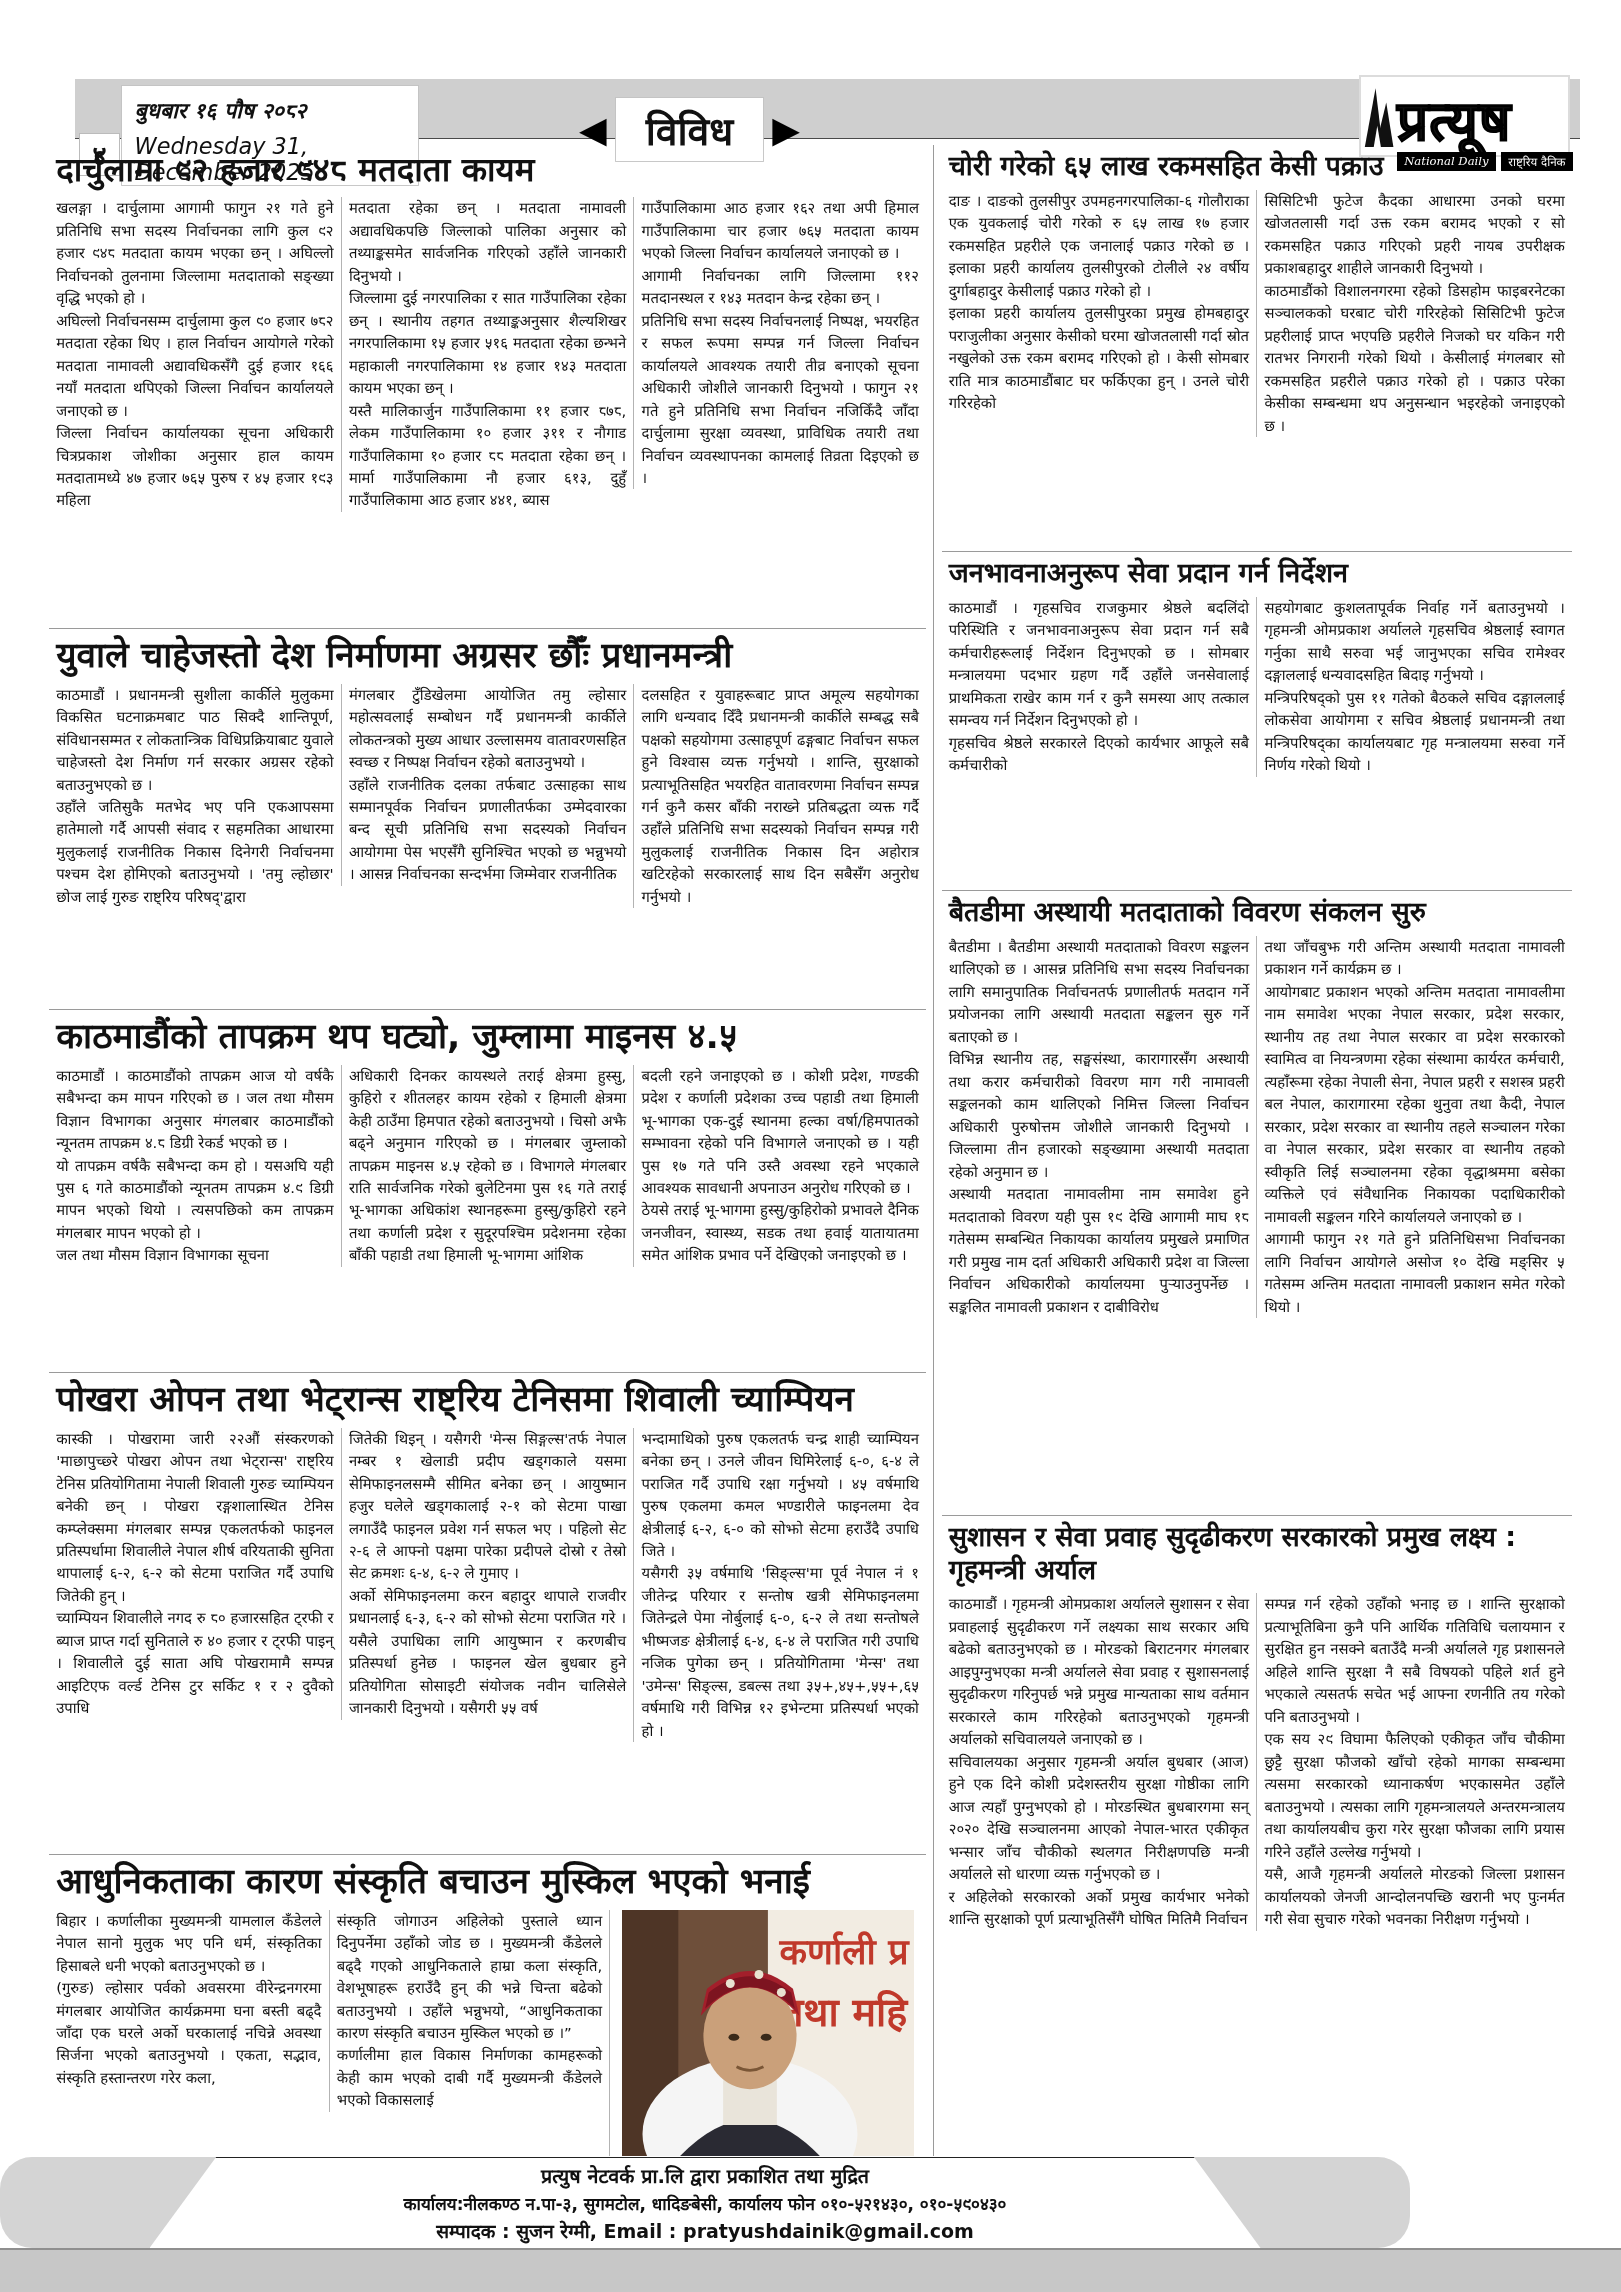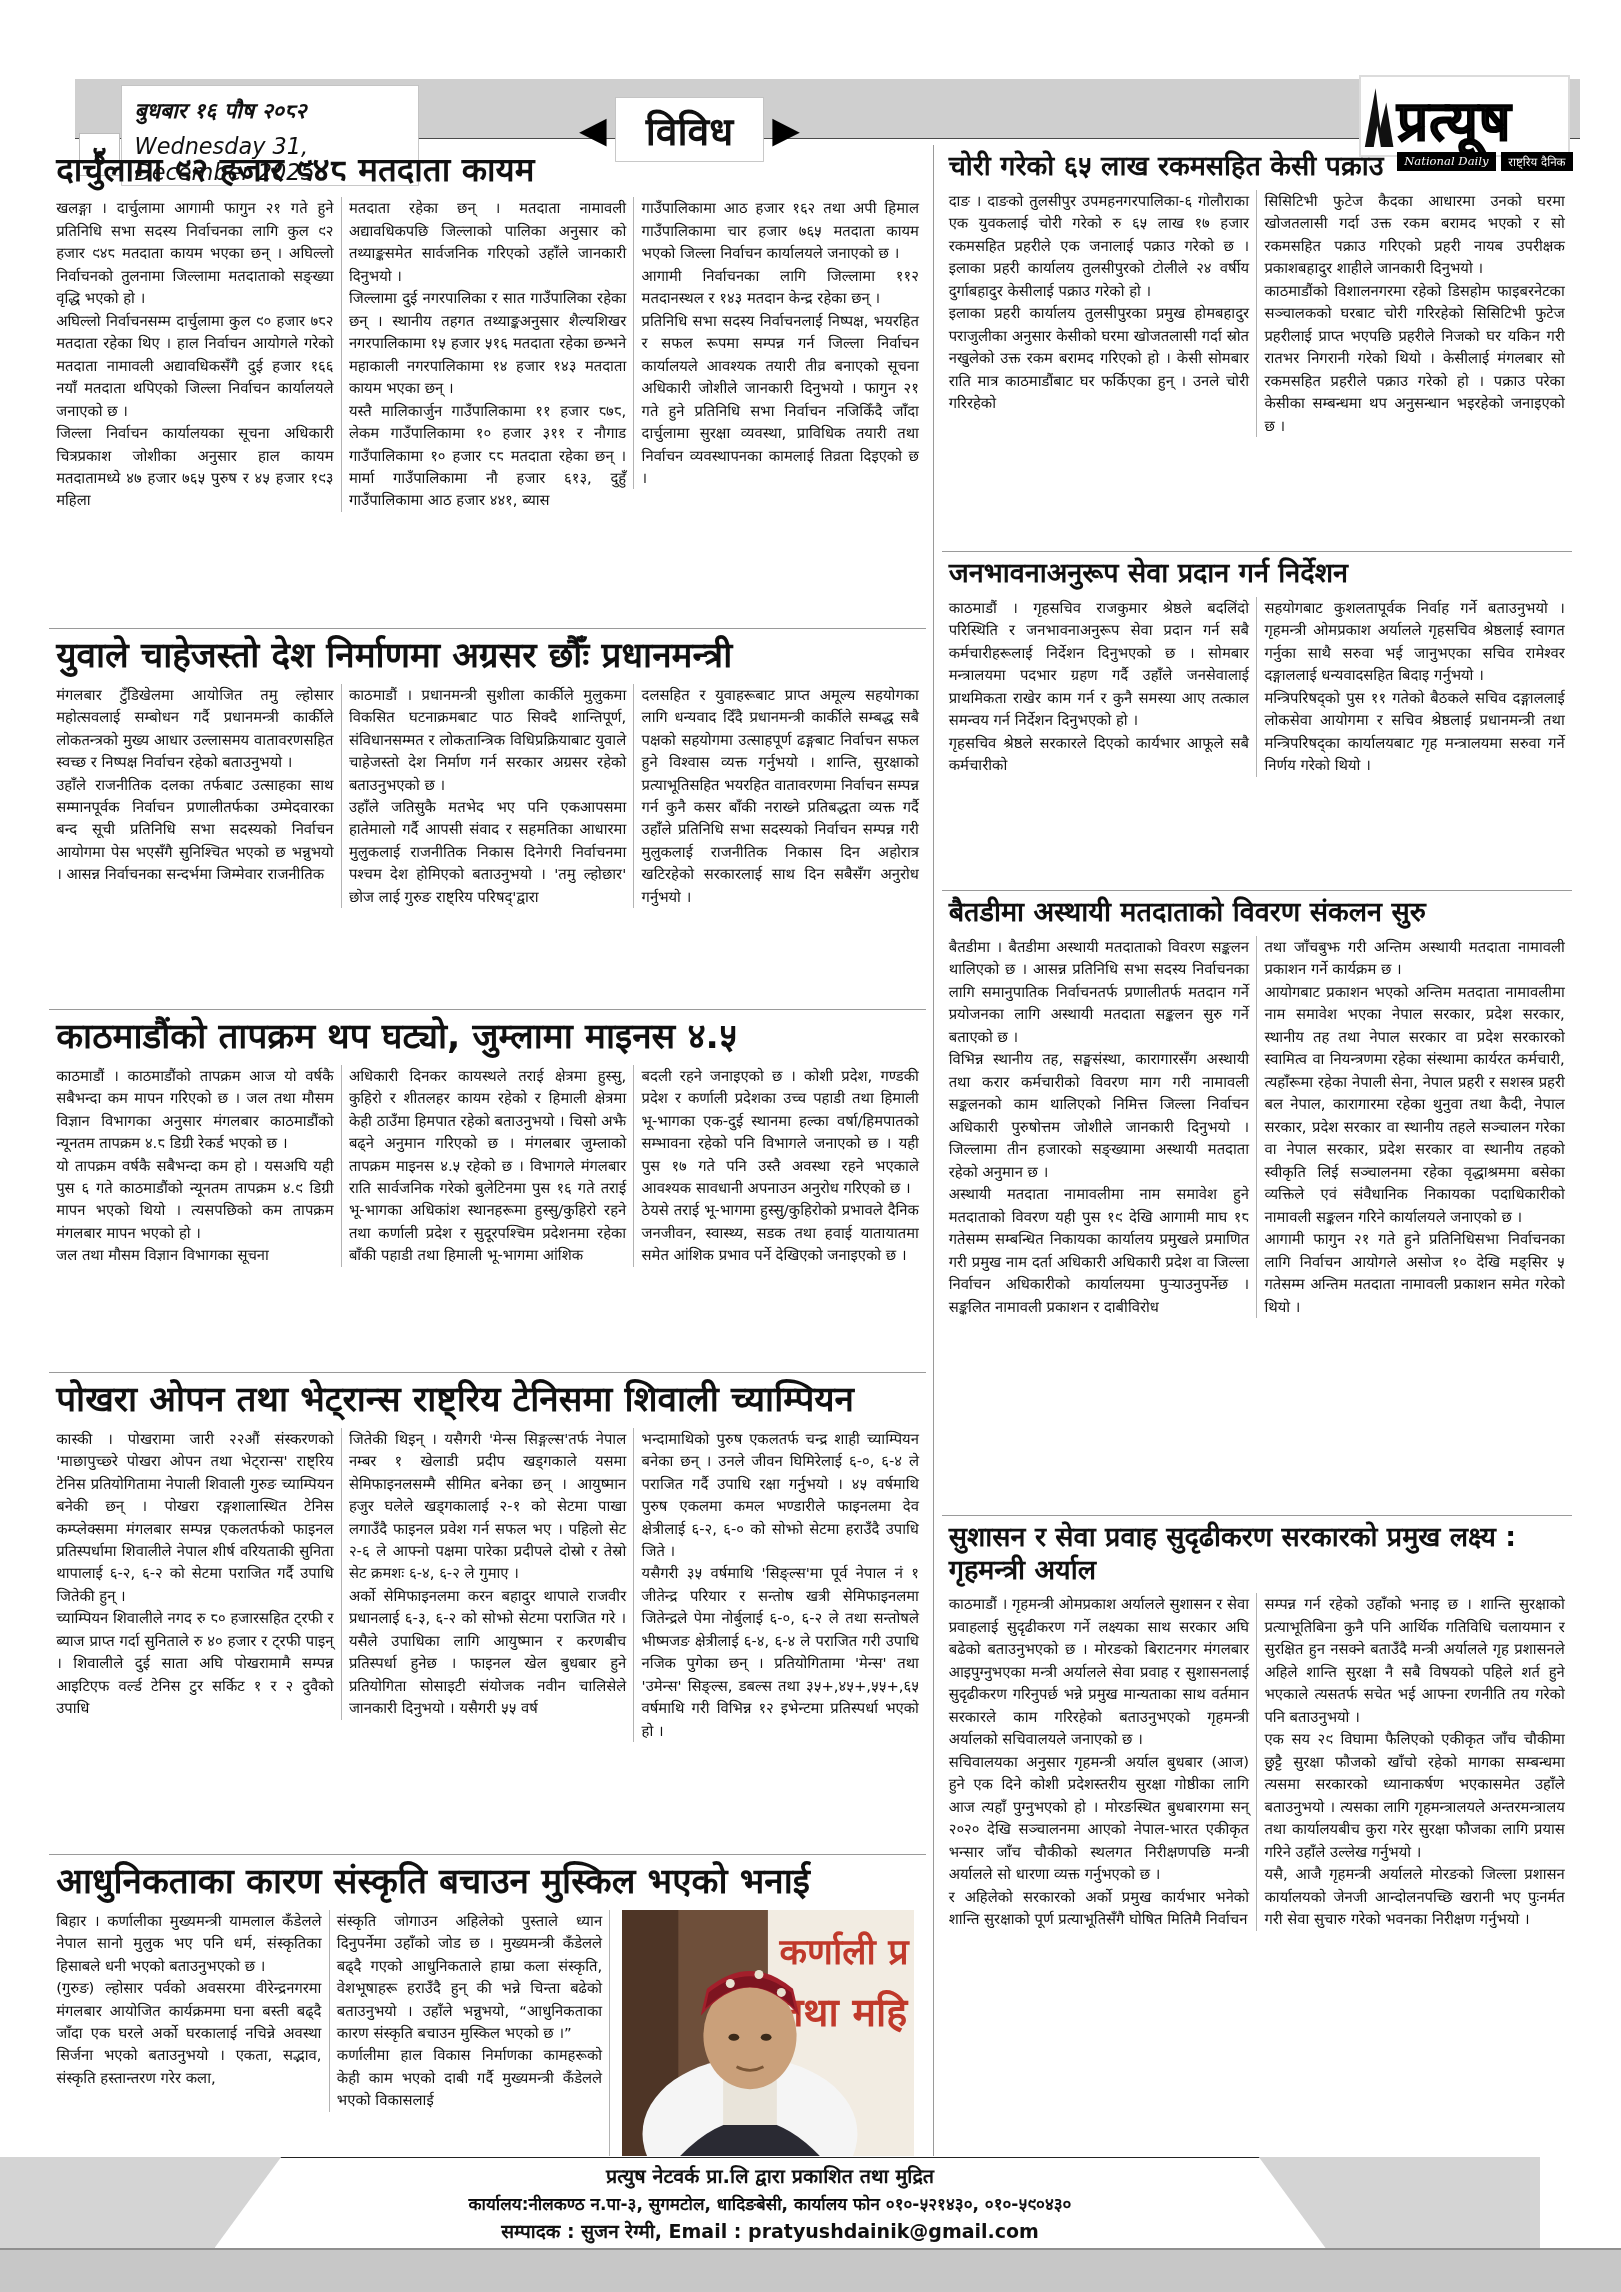--- a/index.html
+++ b/index.html
@@ -71,22 +71,22 @@
     text-align:justify; white-space:pre-line; overflow:hidden;
   }
   .col + .col{border-left:0.9px solid #b3b3b3;}
   
   .cult-right{flex:1.1 1 0; padding:0 12px; border-left:0.9px solid #b3b3b3; overflow:hidden;}
   .photo{
     width:100%; height:258px; display:block; background:#7a5a43; margin-bottom:5.4px;
   }
   
   .footer{
-    position:absolute; left:0; top:2157px; width:1540px; height:91px;
-    background:#d4d4d4; overflow:hidden;
+    position:absolute; left:0; top:2157px; width:1410px; height:91px;
+    background:#d4d4d4; overflow:hidden;border-radius:32px;
   }
   .footer-inner{
     width:1111px; height:100%; margin:0 auto; background:#fff;
     clip-path:polygon(6% 0, 94% 0, 100% 100%, 0 100%);
     border-top:1.8px solid #222; box-sizing:border-box;
     display:flex; flex-direction:column; align-items:center; justify-content:center; gap:2.7px;
   }
   .f1{font-weight:bold; font-size:19.7px;}
   .f2{font-weight:bold; font-size:17px;}
   .f3{font-weight:bold; font-size:19px;}
@@ -145,24 +145,24 @@
 यस्तै मालिकार्जुन गाउँपालिकामा ११ हजार ८७८, लेकम गाउँपालिकामा १० हजार ३११ र नौगाड गाउँपालिकामा १० हजार ८८ मतदाता रहेका छन् । मार्मा गाउँपालिकामा नौ हजार ६१३, दुहुँ गाउँपालिकामा आठ हजार ४४१, ब्यास</div>
           <div class="col">गाउँपालिकामा आठ हजार १६२ तथा अपी हिमाल गाउँपालिकामा चार हजार ७६५ मतदाता कायम भएको जिल्ला निर्वाचन कार्यालयले जनाएको छ ।
 आगामी निर्वाचनका लागि जिल्लामा ११२ मतदानस्थल र १४३ मतदान केन्द्र रहेका छन् ।
 प्रतिनिधि सभा सदस्य निर्वाचनलाई निष्पक्ष, भयरहित र सफल रूपमा सम्पन्न गर्न जिल्ला निर्वाचन कार्यालयले आवश्यक तयारी तीव्र बनाएको सूचना अधिकारी जोशीले जानकारी दिनुभयो । फागुन २१ गते हुने प्रतिनिधि सभा निर्वाचन नजिकिँदै जाँदा दार्चुलामा सुरक्षा व्यवस्था, प्राविधिक तयारी तथा निर्वाचन व्यवस्थापनका कामलाई तिव्रता दिइएको छ ।</div>
         </div>
       </div>
 
       <div class="article" style="flex:0 0 381px;">
         <div class="headline h-lg">युवाले चाहेजस्तो देश निर्माणमा अग्रसर छौँः प्रधानमन्त्री</div>
         <div class="cols">
+          <div class="col">काठमाडौं । प्रधानमन्त्री सुशीला कार्कीले मुलुकमा विकसित घटनाक्रमबाट पाठ सिक्दै शान्तिपूर्ण, संविधानसम्मत र लोकतान्त्रिक विधिप्रक्रियाबाट युवाले चाहेजस्तो देश निर्माण गर्न सरकार अग्रसर रहेको बताउनुभएको छ ।
+उहाँले जतिसुकै मतभेद भए पनि एकआपसमा हातेमालो गर्दै आपसी संवाद र सहमतिका आधारमा मुलुकलाई राजनीतिक निकास दिनेगरी निर्वाचनमा पश्चम देश होमिएको बताउनुभयो । 'तमु ल्होछार' छोज लाई गुरुङ राष्ट्रिय परिषद्'द्वारा</div>
           <div class="col">मंगलबार टुँडिखेलमा आयोजित तमु ल्होसार महोत्सवलाई सम्बोधन गर्दै प्रधानमन्त्री कार्कीले लोकतन्त्रको मुख्य आधार उल्लासमय वातावरणसहित स्वच्छ र निष्पक्ष निर्वाचन रहेको बताउनुभयो ।
 उहाँले राजनीतिक दलका तर्फबाट उत्साहका साथ सम्मानपूर्वक निर्वाचन प्रणालीतर्फका उम्मेदवारका बन्द सूची प्रतिनिधि सभा सदस्यको निर्वाचन आयोगमा पेस भएसँगै सुनिश्चित भएको छ भन्नुभयो । आसन्न निर्वाचनका सन्दर्भमा जिम्मेवार राजनीतिक</div>
-          <div class="col">काठमाडौं । प्रधानमन्त्री सुशीला कार्कीले मुलुकमा विकसित घटनाक्रमबाट पाठ सिक्दै शान्तिपूर्ण, संविधानसम्मत र लोकतान्त्रिक विधिप्रक्रियाबाट युवाले चाहेजस्तो देश निर्माण गर्न सरकार अग्रसर रहेको बताउनुभएको छ ।
-उहाँले जतिसुकै मतभेद भए पनि एकआपसमा हातेमालो गर्दै आपसी संवाद र सहमतिका आधारमा मुलुकलाई राजनीतिक निकास दिनेगरी निर्वाचनमा पश्चम देश होमिएको बताउनुभयो । 'तमु ल्होछार' छोज लाई गुरुङ राष्ट्रिय परिषद्'द्वारा</div>
           <div class="col">दलसहित र युवाहरूबाट प्राप्त अमूल्य सहयोगका लागि धन्यवाद दिँदै प्रधानमन्त्री कार्कीले सम्बद्ध सबै पक्षको सहयोगमा उत्साहपूर्ण ढङ्गबाट निर्वाचन सफल हुने विश्वास व्यक्त गर्नुभयो । शान्ति, सुरक्षाको प्रत्याभूतिसहित भयरहित वातावरणमा निर्वाचन सम्पन्न गर्न कुनै कसर बाँकी नराख्ने प्रतिबद्धता व्यक्त गर्दै उहाँले प्रतिनिधि सभा सदस्यको निर्वाचन सम्पन्न गरी मुलुकलाई राजनीतिक निकास दिन अहोरात्र खटिरहेको सरकारलाई साथ दिन सबैसँग अनुरोध गर्नुभयो ।</div>
         </div>
       </div>
 
       <div class="article" style="flex:0 0 363px;">
         <div class="headline h-lg">काठमाडौंको तापक्रम थप घट्यो, जुम्लामा माइनस ४.५</div>
         <div class="cols">
           <div class="col">काठमाडौं । काठमाडौंको तापक्रम आज यो वर्षकै सबैभन्दा कम मापन गरिएको छ । जल तथा मौसम विज्ञान विभागका अनुसार मंगलबार काठमाडौंको न्यूनतम तापक्रम ४.८ डिग्री रेकर्ड भएको छ ।
 यो तापक्रम वर्षकै सबैभन्दा कम हो । यसअघि यही पुस ६ गते काठमाडौंको न्यूनतम तापक्रम ४.९ डिग्री मापन भएको थियो । त्यसपछिको कम तापक्रम मंगलबार मापन भएको हो ।
 जल तथा मौसम विज्ञान विभागका सूचना</div>

